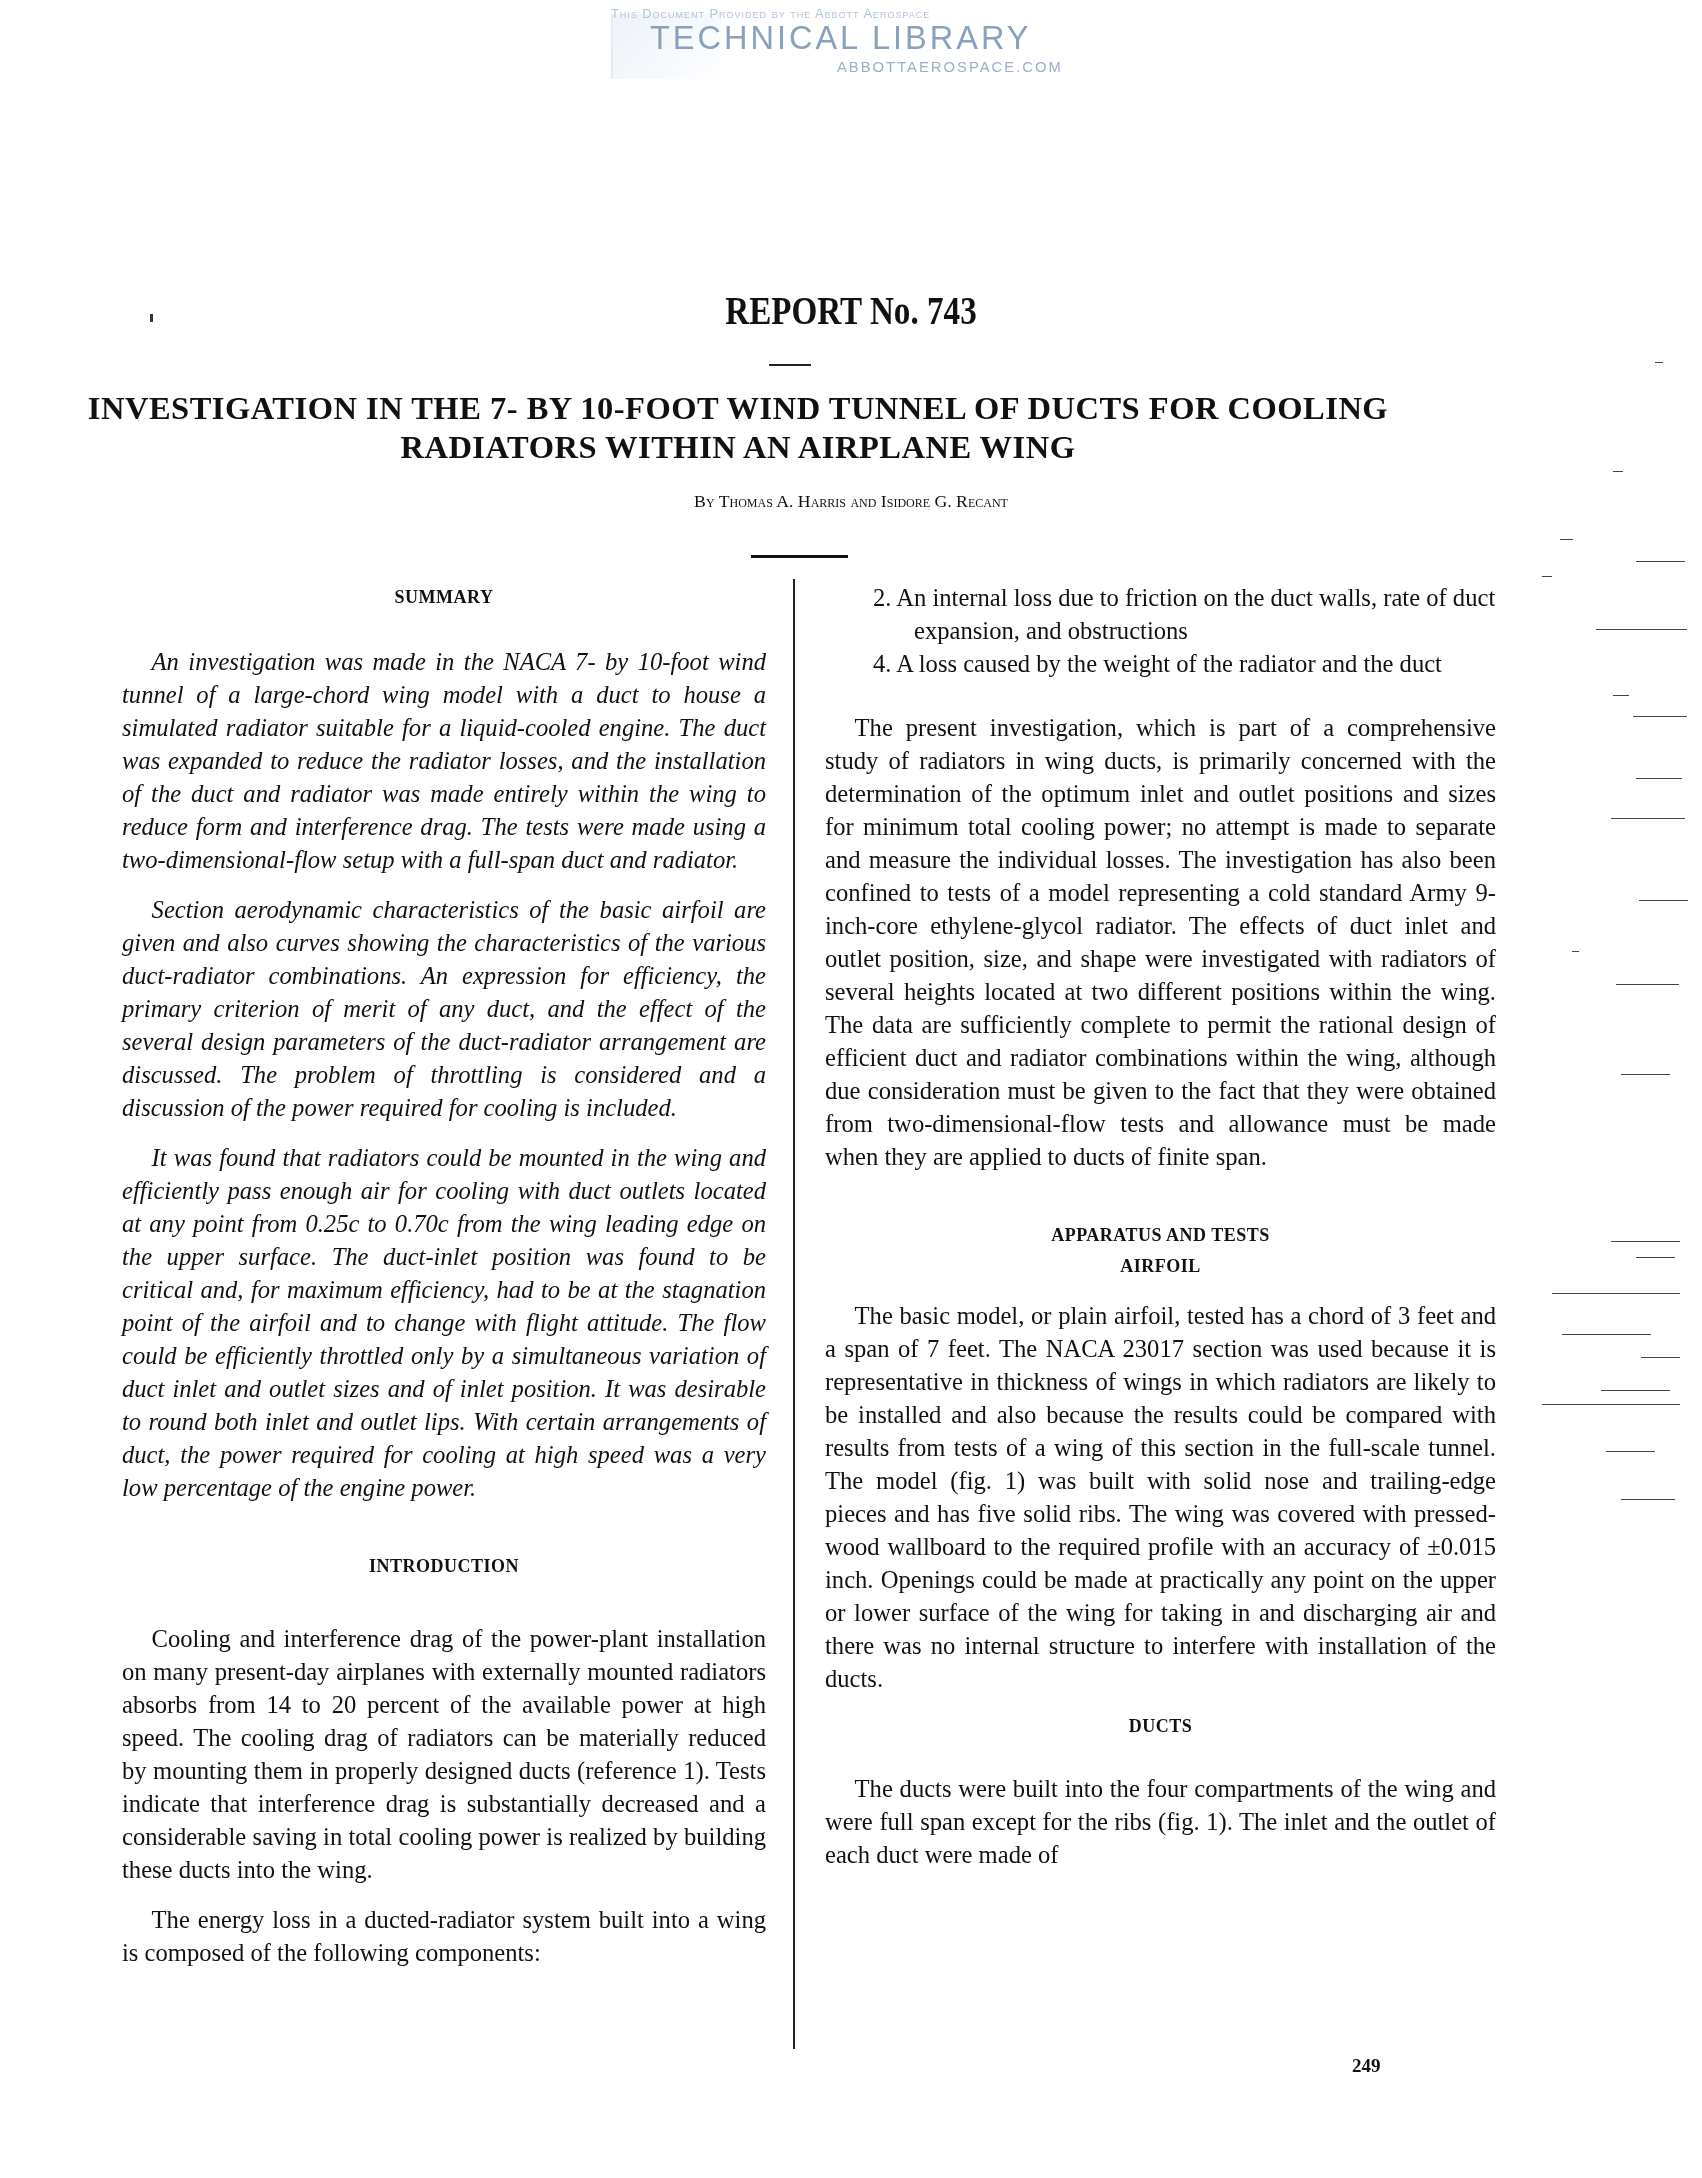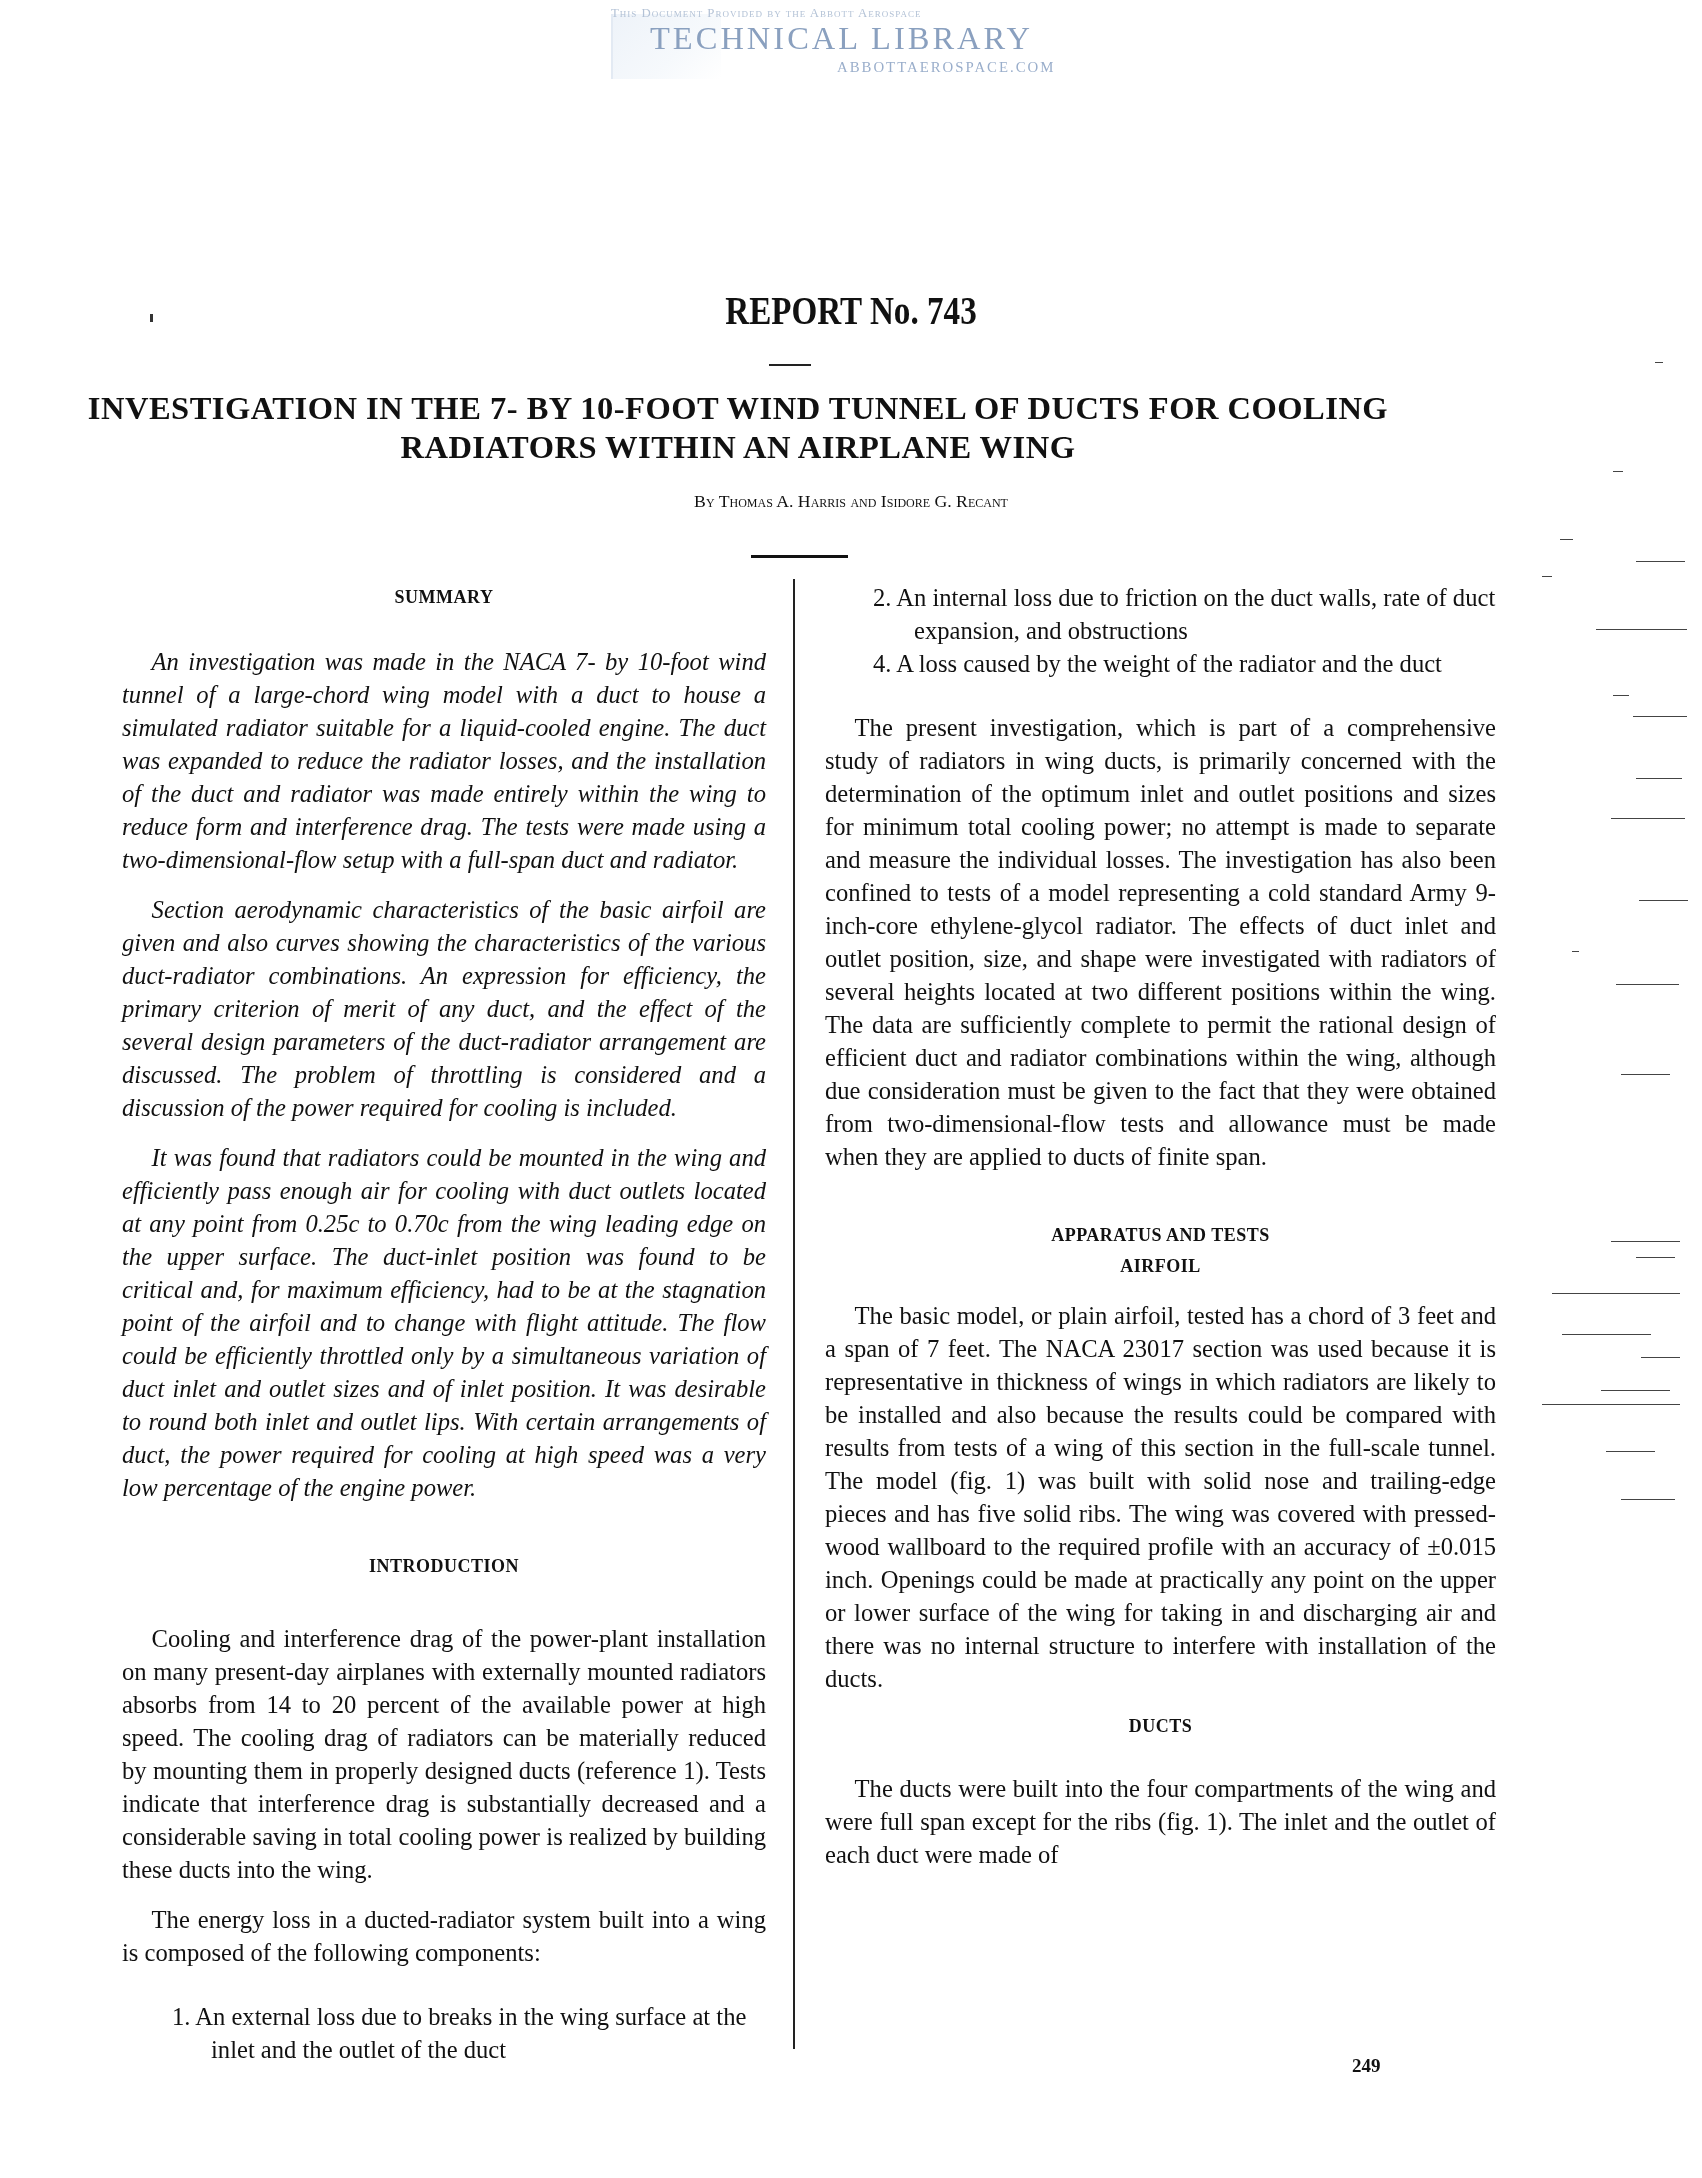--- a/index.html
+++ b/index.html
@@ -2,21 +2,21 @@
 <html><head>
   <meta charset="utf-8">
   <style>
     html, body { margin: 0; padding: 0; background: #ffffff; }
     body {
       width: 1702px; height: 2179px; position: relative; overflow: hidden;
       font-family: "DejaVu Serif", "Liberation Serif", serif; color: #111;
     }
     .watermark {
       position: absolute; top: 3.9px; left: 601px; width: 493px; height: 77px;
-      color: #8fa6c4; font-family: Liberation Serif, serif;
+      color: #8fa6c4; font-family: Liberation Sans, sans-serif;
     }
     .watermark .wm-bg {
       position: absolute; left: 9.9px; top: 9.9px; width: 108px; height: 65px;
       background: linear-gradient(135deg, #eef3f9 0%, #f6f9fc 60%, #ffffff 100%);
       border-left: 2px solid #e3eaf3;
     }
     .watermark .wm-line1 {
       position: absolute; left: 9.9px; top: 2px; font-size: 12.8px; letter-spacing: 1px; color: #b3c2d6;
       font-variant: small-caps; white-space: nowrap;
     }
@@ -109,23 +109,20 @@
     <p>An investigation was made in the NACA 7- by 10-foot wind tunnel of a large-chord wing model with a duct to house a simulated radiator suitable for a liquid-cooled engine. The duct was expanded to reduce the radiator losses, and the installation of the duct and radiator was made entirely within the wing to reduce form and interference drag. The tests were made using a two-dimensional-flow setup with a full-span duct and radiator.</p>
     <p>Section aerodynamic characteristics of the basic airfoil are given and also curves showing the characteristics of the various duct-radiator combinations. An expression for efficiency, the primary criterion of merit of any duct, and the effect of the several design parameters of the duct-radiator arrangement are discussed. The problem of throttling is considered and a discussion of the power required for cooling is included.</p>
     <p>It was found that radiators could be mounted in the wing and efficiently pass enough air for cooling with duct outlets located at any point from 0.25c to 0.70c from the wing leading edge on the upper surface. The duct-inlet position was found to be critical and, for maximum efficiency, had to be at the stagnation point of the airfoil and to change with flight attitude. The flow could be efficiently throttled only by a simultaneous variation of duct inlet and outlet sizes and of inlet position. It was desirable to round both inlet and outlet lips. With certain arrangements of duct, the power required for cooling at high speed was a very low percentage of the engine power.</p>
   </div>
   <div class="gap-l"></div>
   <div class="section-head">INTRODUCTION</div>
   <div class="gap-m"></div>
   <p>Cooling and interference drag of the power-plant installation on many present-day airplanes with externally mounted radiators absorbs from 14 to 20 percent of the available power at high speed. The cooling drag of radiators can be materially reduced by mounting them in properly designed ducts (reference 1). Tests indicate that interference drag is substantially decreased and a considerable saving in total cooling power is realized by building these ducts into the wing.</p>
   <p>The energy loss in a ducted-radiator system built into a wing is composed of the following components:</p>
   <div class="gap-s"></div>
-  <ul class="list">
-    <li>1. An external loss due to breaks in the wing surface at the inlet and the outlet of the duct</li>
-  </ul>
 </div>
 
 <div class="col-divider"></div>
 
 <div class="col col-right">
   <ul class="list">
     <li>2. An internal loss due to friction on the duct walls, rate of duct expansion, and obstructions</li>
     <li>4. A loss caused by the weight of the radiator and the duct</li>
   </ul>
   <div class="gap-s"></div>

